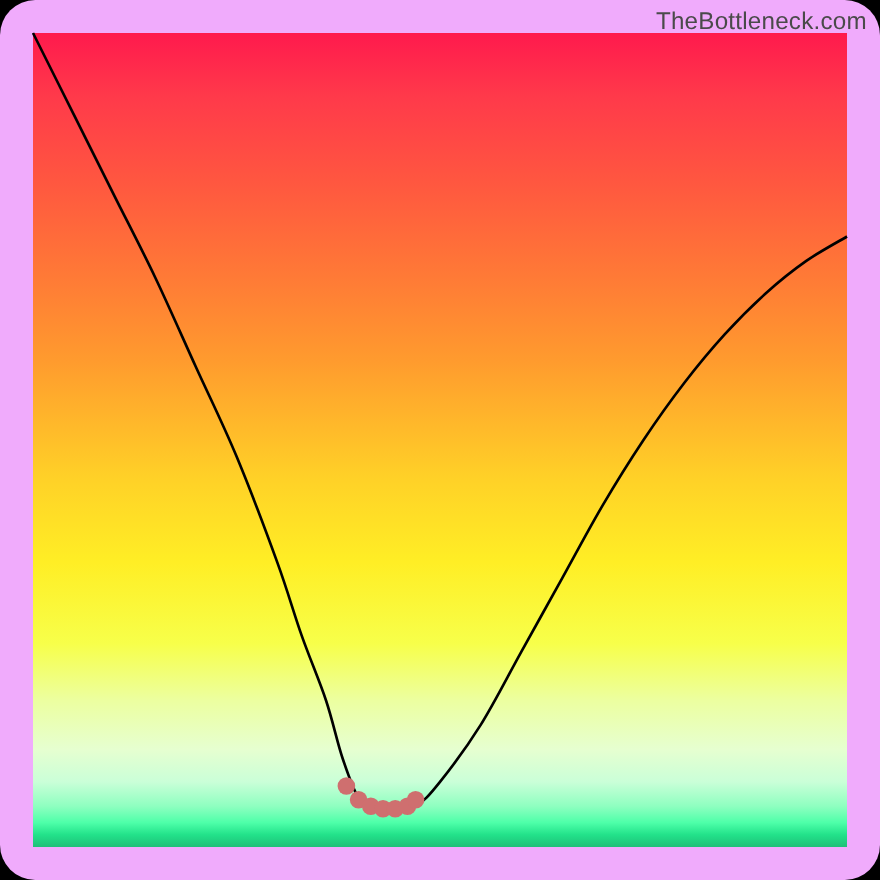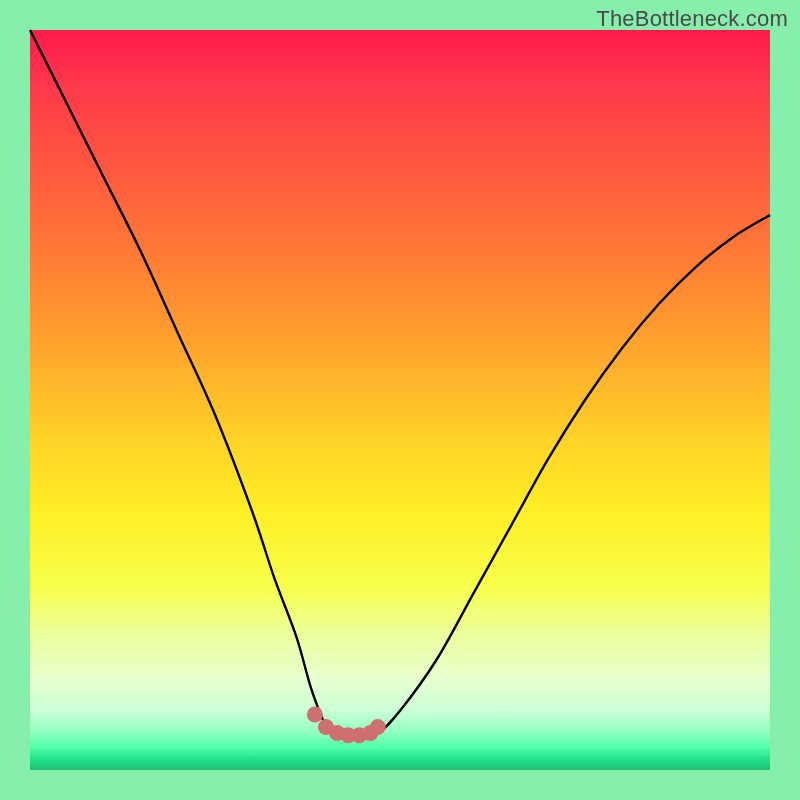--- a/index.html
+++ b/index.html
@@ -10,21 +10,22 @@
     background: #000;
     overflow: hidden;
     font-family: Arial, Helvetica, sans-serif;
   }
   .frame {
     position: absolute;
     left: 0;
     top: 0;
     width: 800px;
     height: 800px;
-    background: #86efac;
+    background: #f0abfc;
+    border-radius: 32px;
   }
   .plot {
     position: absolute;
     left: 30px;
     top: 30px;
     width: 740px;
     height: 740px;
     background: linear-gradient(to bottom,
       #ff1a4d 0%,
       #ff3a4a 8%,

